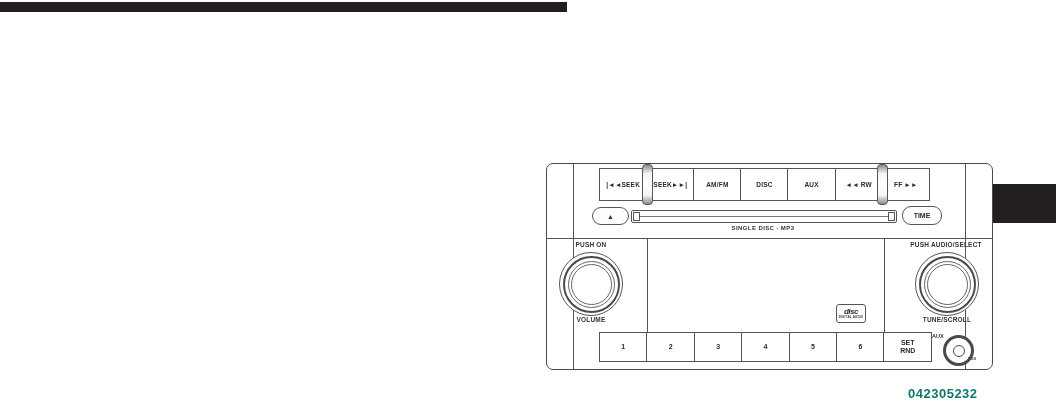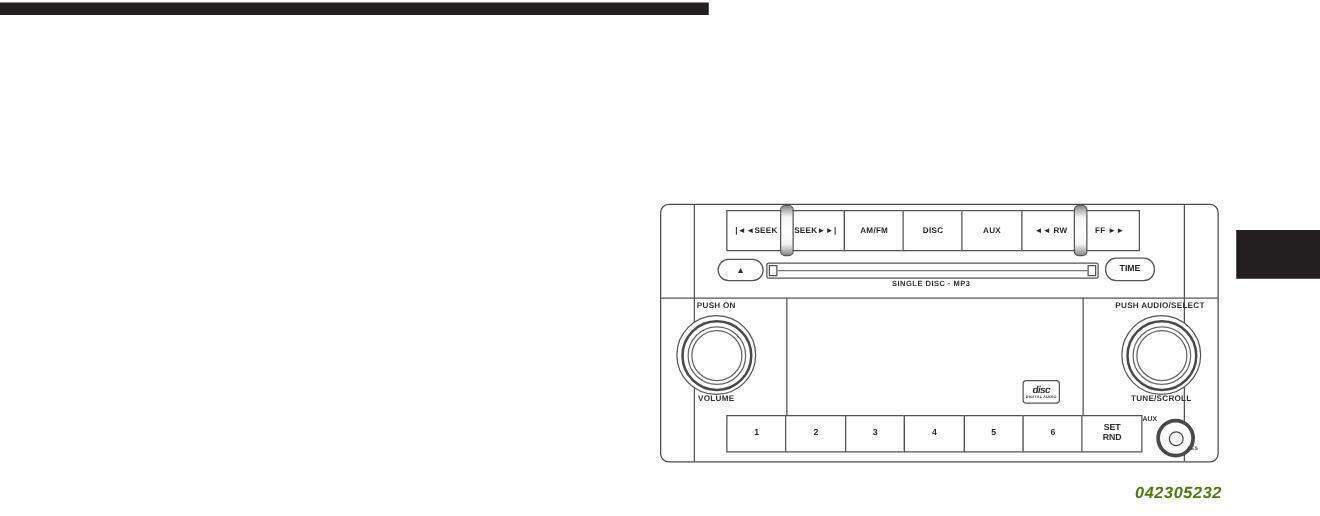--- a/index.html
+++ b/index.html
@@ -4,23 +4,23 @@
 <style>
   html,body{margin:0;padding:0;background:#fff;}
   body{
     position:relative;width:1056px;height:413px;overflow:hidden;
     font-family:"Liberation Sans","DejaVu Sans",sans-serif;color:#2a2a2a;
   }
   .abs{position:absolute;}
   
   .top-bar{left:0;top:2px;width:567px;height:10px;background:#231f20;}
   .side-tab{left:989px;top:184px;width:67px;height:39px;background:#231f20;}
-  .figure-code{left:908px;top:386px;font-size:13px;font-weight:bold;letter-spacing:.5px;color:#4d7c0f;font-style:italic;}
+  .figure-code{left:908px;top:386px;font-size:13px;font-weight:bold;letter-spacing:.5px;color:#0f766e;}
   
-  .radio{left:528px;top:163px;width:445px;height:205px;border:1.5px solid #4a4a4a;border-radius:7px;background:#fff;}
+  .radio{left:546px;top:163px;width:445px;height:205px;border:1.5px solid #4a4a4a;border-radius:7px;background:#fff;}
   .vline{width:0;border-left:1.2px solid #555;}
   .hline{height:0;border-top:1.2px solid #555;}
   .bracket-l{left:26px;top:0;bottom:0;}
   .bracket-r{right:26px;top:0;bottom:0;}
   .section-divider{left:0;right:0;top:74px;}
   
   .btn-row{left:52px;top:4px;width:331px;height:33px;display:flex;}
   .fp-btn{flex:1;border:1.2px solid #555;margin-left:-1.2px;background:#fff;
     display:flex;align-items:center;justify-content:center;
     font-size:6.5px;font-weight:bold;letter-spacing:.2px;white-space:nowrap;}

